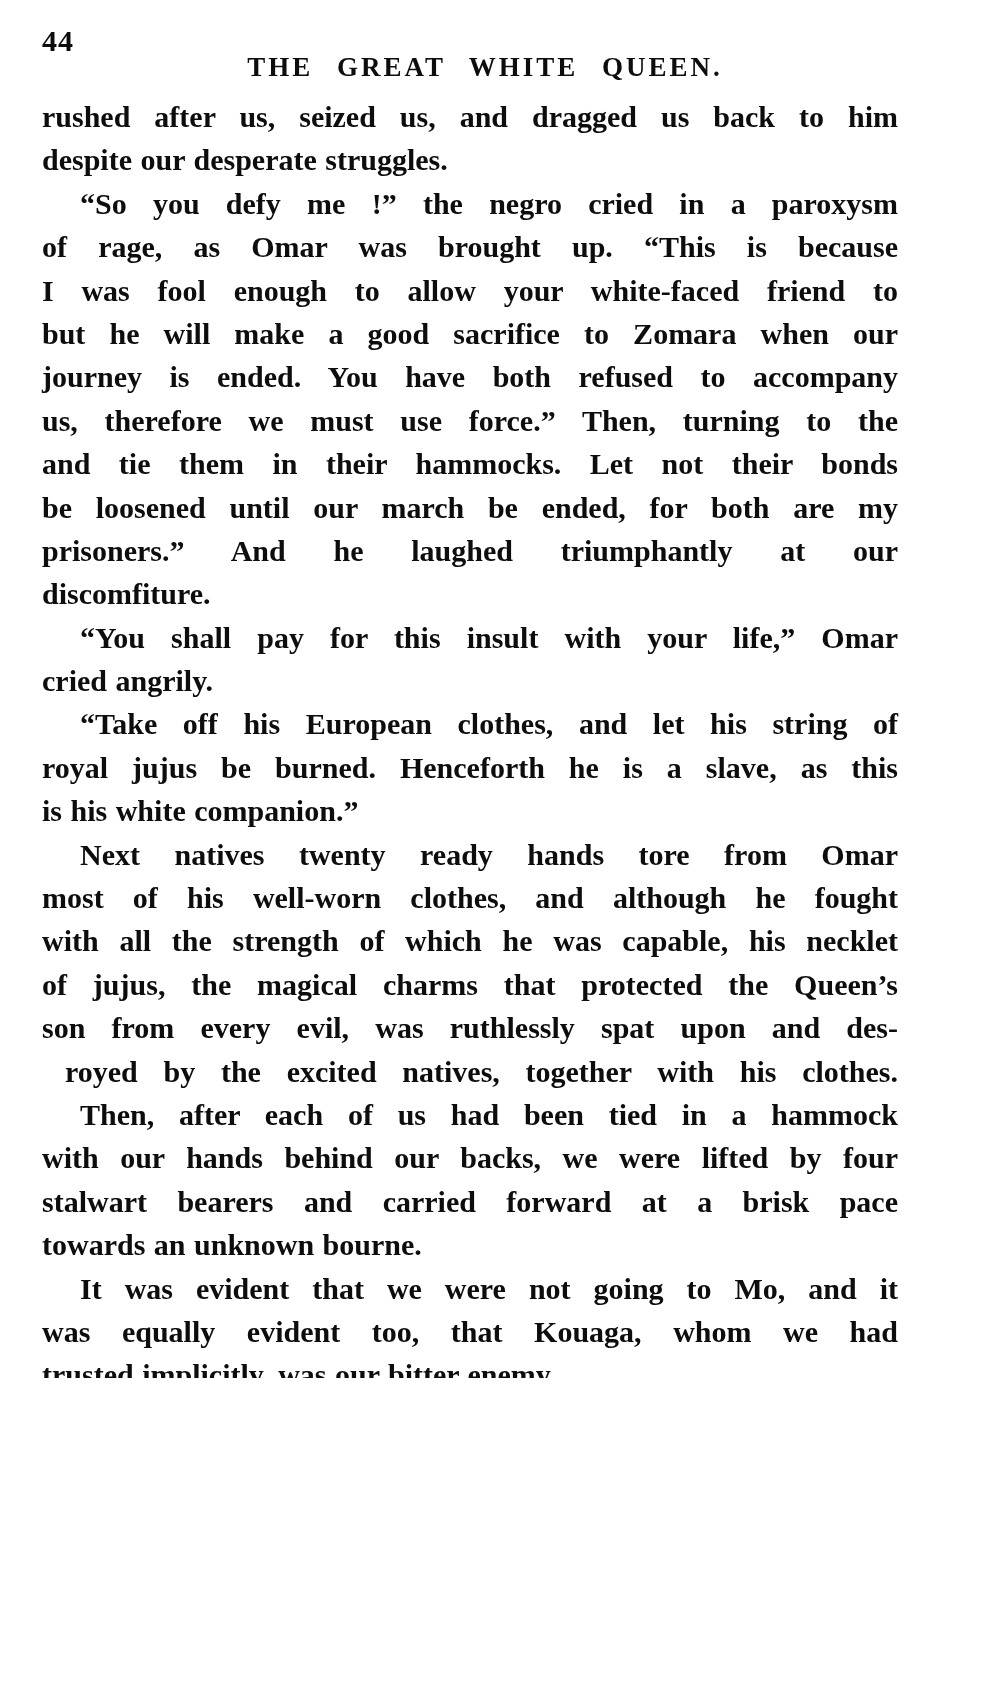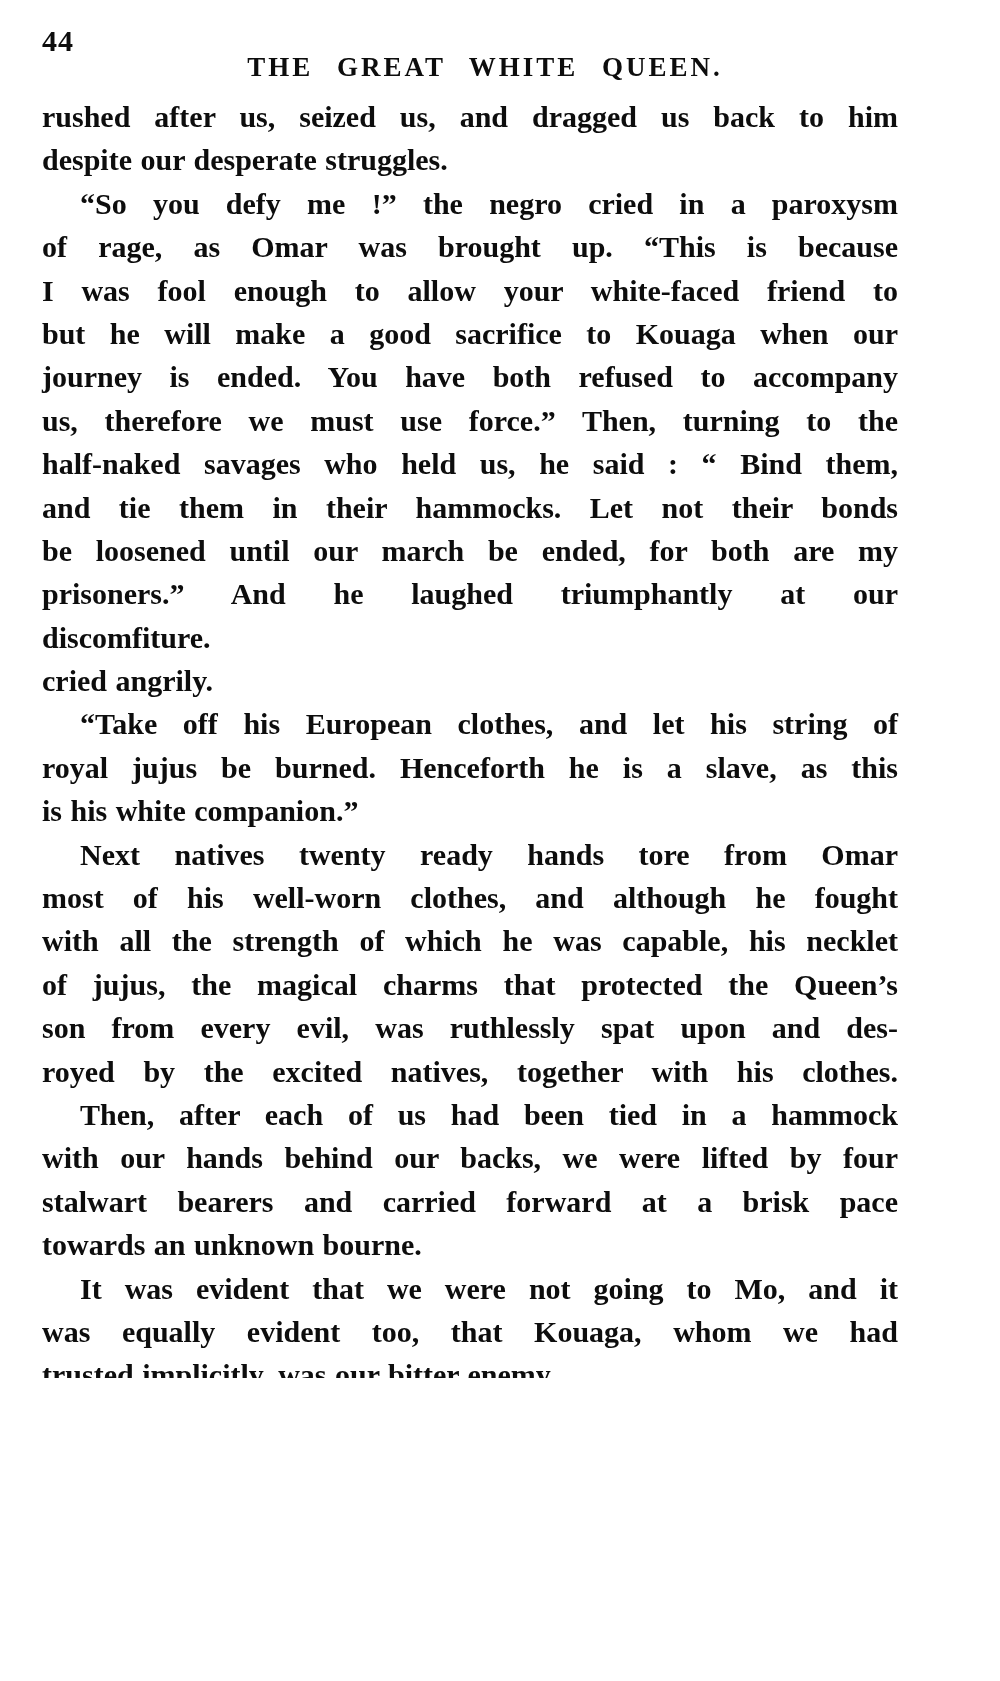--- a/index.html
+++ b/index.html
@@ -64,50 +64,51 @@
     word-spacing: 1px;
   }
   .line.indent {
     text-indent: 38px;
   }
   .line.last {
     text-align-last: left;
   }
   .line.last.fulljustify {
     text-align-last: justify;
+    margin-left: 23px;
   }
 </style>
 </head>
 <body>
 
 <div class="page">
   <div class="content">
     <div class="page-header">
       <span class="page-number">44</span>
       <span class="running-title">THE GREAT WHITE QUEEN.</span>
     </div>
     <div class="page-body">
         <div class="paragraph">
           <div class="line">rushed after us, seized us, and dragged us back to him</div>
           <div class="line last">despite our desperate struggles.</div>
         </div>
         <div class="paragraph">
           <div class="line indent">“So you defy me !” the negro cried in a paroxysm</div>
           <div class="line">of rage, as Omar was brought up.  “This is because</div>
           <div class="line">I was fool enough to allow your white-faced friend to</div>
-          <div class="line">but he will make a good sacrifice to Kouaga when our</div>
+          <div class="line">but he will make a good sacrifice to Zomara when our</div>
           <div class="line">journey is ended.  You have both refused to accompany</div>
           <div class="line">us, therefore we must use force.”  Then, turning to the</div>
-          <div class="line">half-naked savages who held us, he said : “ Bind them,</div>
           <div class="line">and tie them in their hammocks.  Let not their bonds</div>
           <div class="line">be loosened until our march be ended, for both are my</div>
           <div class="line">prisoners.”  And he laughed triumphantly at our</div>
           <div class="line last">discomfiture.</div>
         </div>
         <div class="paragraph">
+          <div class="line indent">“You shall pay for this insult with your life,” Omar</div>
           <div class="line last">cried angrily.</div>
         </div>
         <div class="paragraph">
           <div class="line indent">“Take off his European clothes, and let his string of</div>
           <div class="line">royal jujus be burned.  Henceforth he is a slave, as this</div>
           <div class="line last">is his white companion.”</div>
         </div>
         <div class="paragraph">
           <div class="line indent">Next natives twenty ready hands tore from Omar</div>
           <div class="line">most of his well-worn clothes, and although he fought</div>

